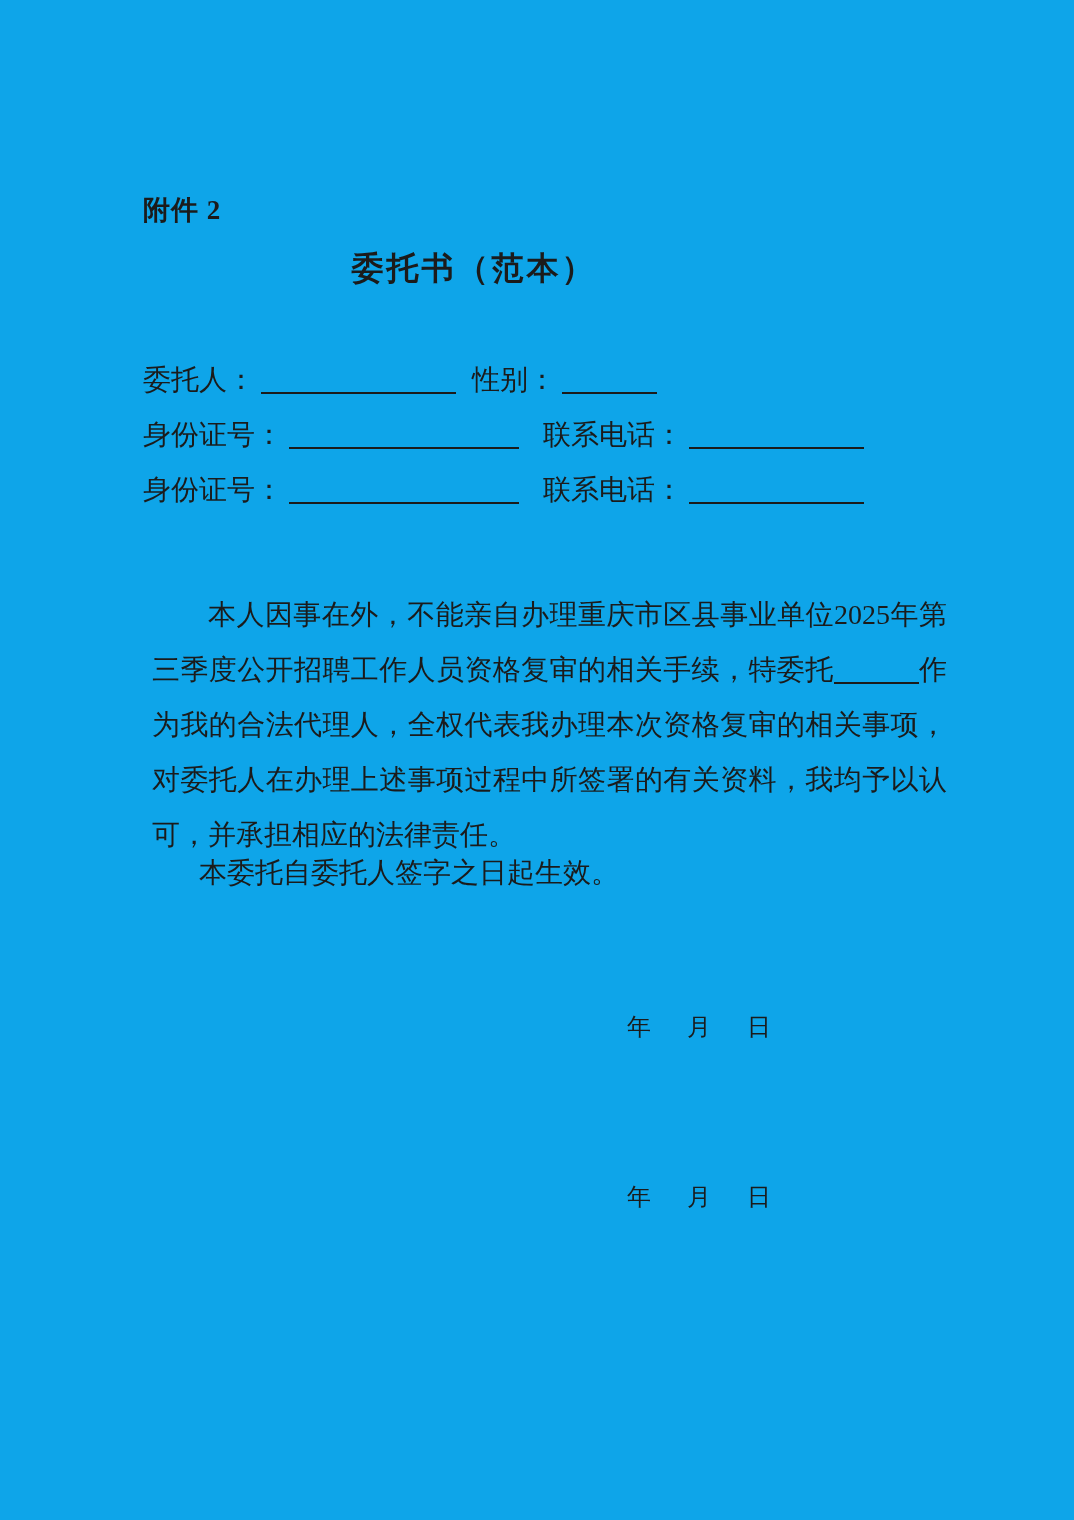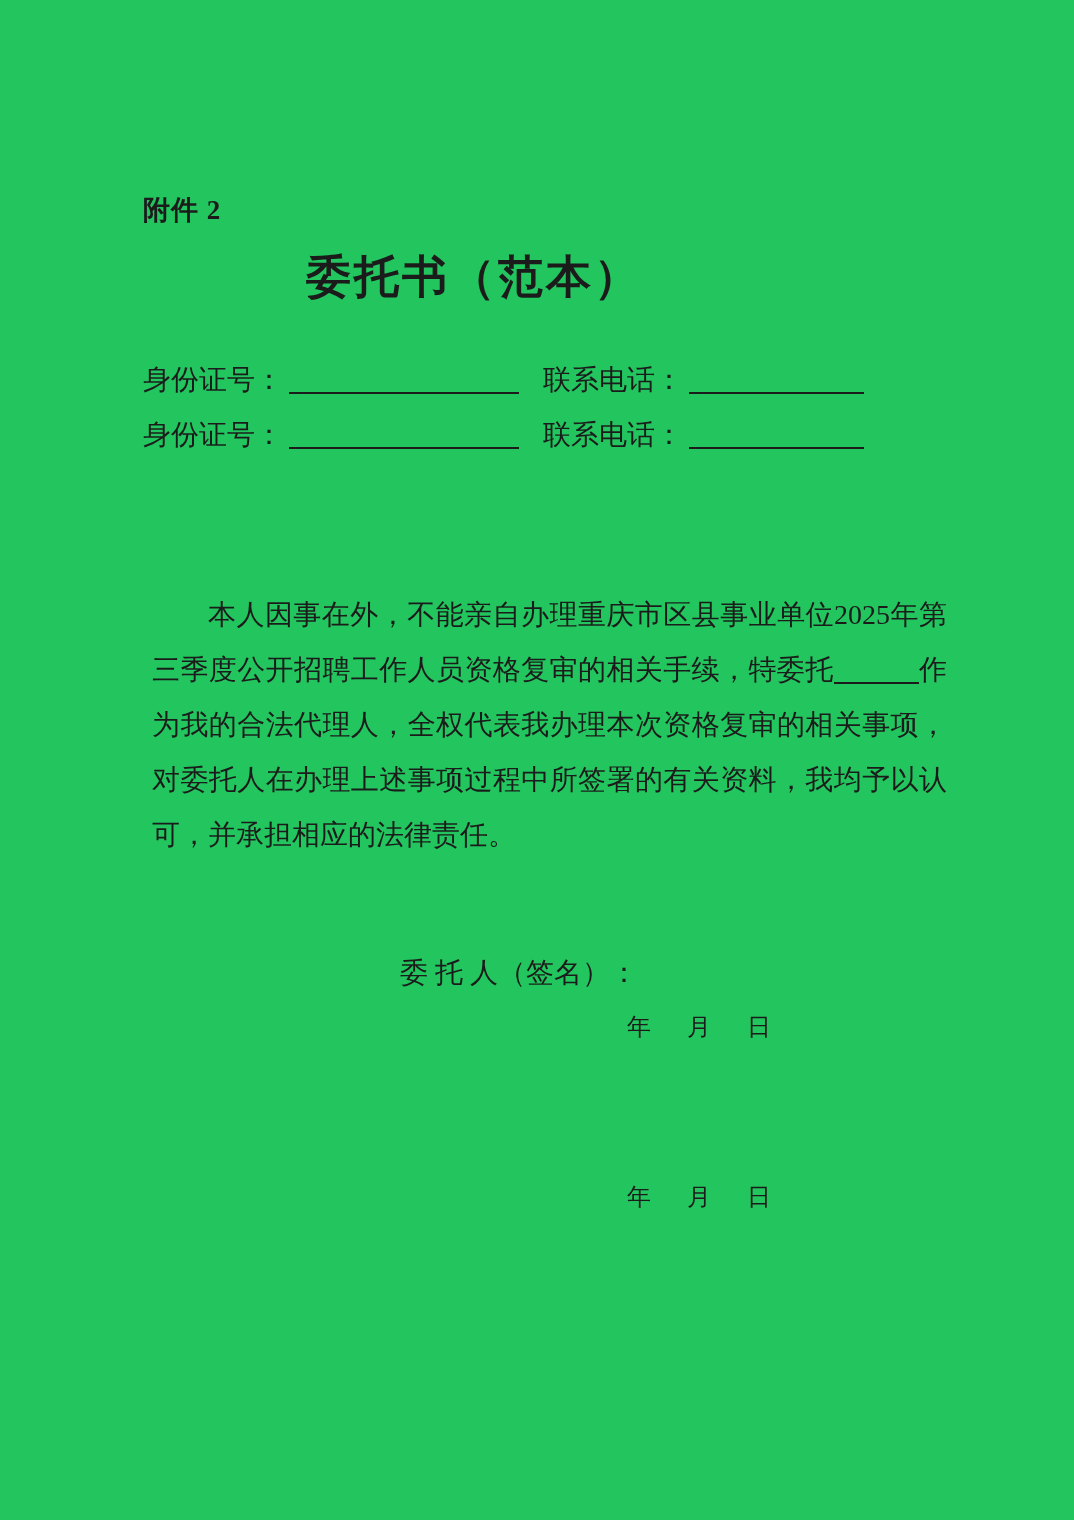--- a/index.html
+++ b/index.html
@@ -4,40 +4,40 @@
 <style>
   html, body {
     margin: 0;
     padding: 0;
     background: #ffffff;
   }
   .page {
     position: relative;
     width: 1074px;
     height: 1520px;
-    background: #22c55e;
+    background: #0ea5e9;
     color: #1b1b1b;
     font-family: "Liberation Serif", "DejaVu Serif", serif;
     overflow: hidden;
   }
   .attachment-label {
     position: absolute;
     left: 143px;
     top: 192px;
     font-size: 27px;
     font-weight: bold;
     letter-spacing: 1px;
   }
   .doc-title {
     position: absolute;
     left: 0;
     top: 247px;
     width: 948px;
     text-align: center;
-    font-size: 45px;
+    font-size: 32px;
     font-weight: bold;
     letter-spacing: 3px;
   }
   .form-area {
     position: absolute;
     left: 143px;
     top: 352px;
     width: 800px;
     font-size: 28px;
   }
@@ -97,37 +97,40 @@
 <body>
 
 <div class="page">
 
   <div class="attachment-label">附件 2</div>
 
   <div class="doc-title">委托书（范本）</div>
 
   <div class="form-area">
 
+    <div class="form-row">
+      <span>委托人：</span><span class="blank" style="width:195px"></span><span style="margin-left:16px">性别：</span><span class="blank" style="width:95px"></span>
+    </div>
 
     <div class="form-row">
       <span>身份证号：</span><span class="blank" style="width:230px"></span><span style="margin-left:24px">联系电话：</span><span class="blank" style="width:175px"></span>
     </div>
 
 
     <div class="form-row">
       <span>身份证号：</span><span class="blank" style="width:230px"></span><span style="margin-left:24px">联系电话：</span><span class="blank" style="width:175px"></span>
     </div>
 
   </div>
 
   <p class="body-paragraph">
     <span>本人因事在外，不能亲自办理重庆市区县事业单位2025年第三季度公开招聘工作人员资格复审的相关手续，特委托</span><span class="blank" style="width:85px;margin-left:0"></span><span>作为我的合法代理人，全权代表我办理本次资格复审的相关事项，对委托人在办理上述事项过程中所签署的有关资料，我均予以认可，并承担相应的法律责任。</span>
   </p>
 
+  <p class="effective-clause">本委托自委托人签字之日起生效。</p>
 
-  <div class="sig-label" id="sig1-label">委 托 人（签名）：</div>
 
   <div class="sig-date" id="sig1-date">年　月　日</div>
 
 
   <div class="sig-date" id="sig2-date">年　月　日</div>
 
 </div>
 
 </body></html>

